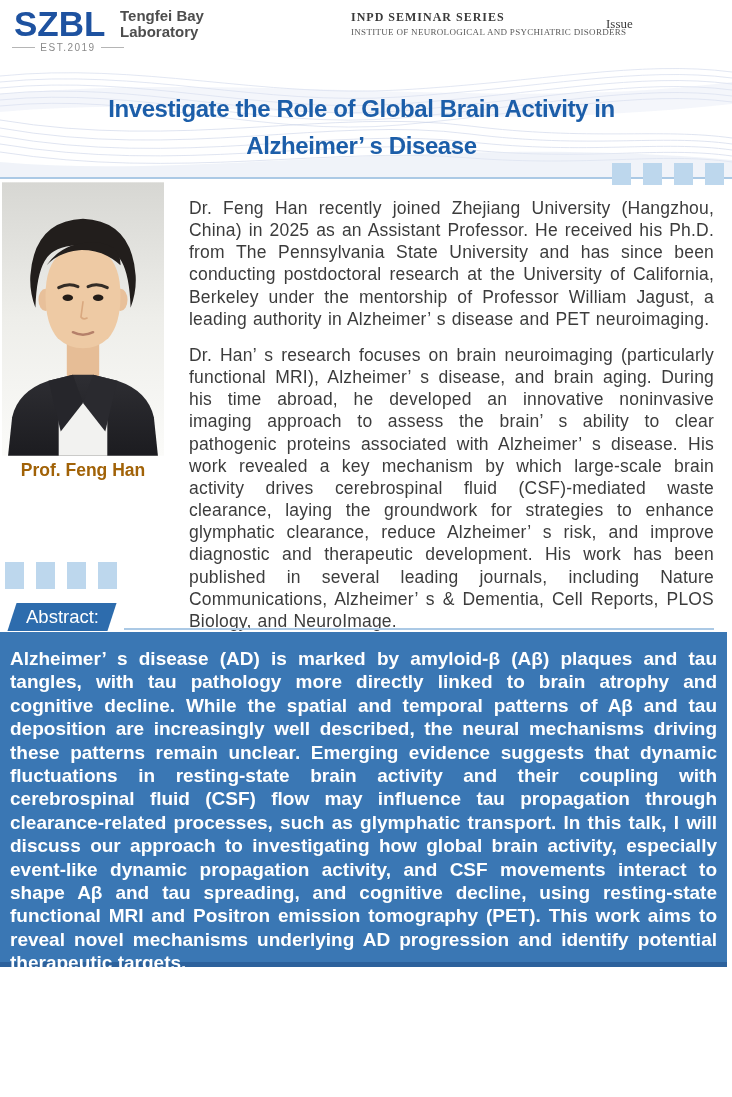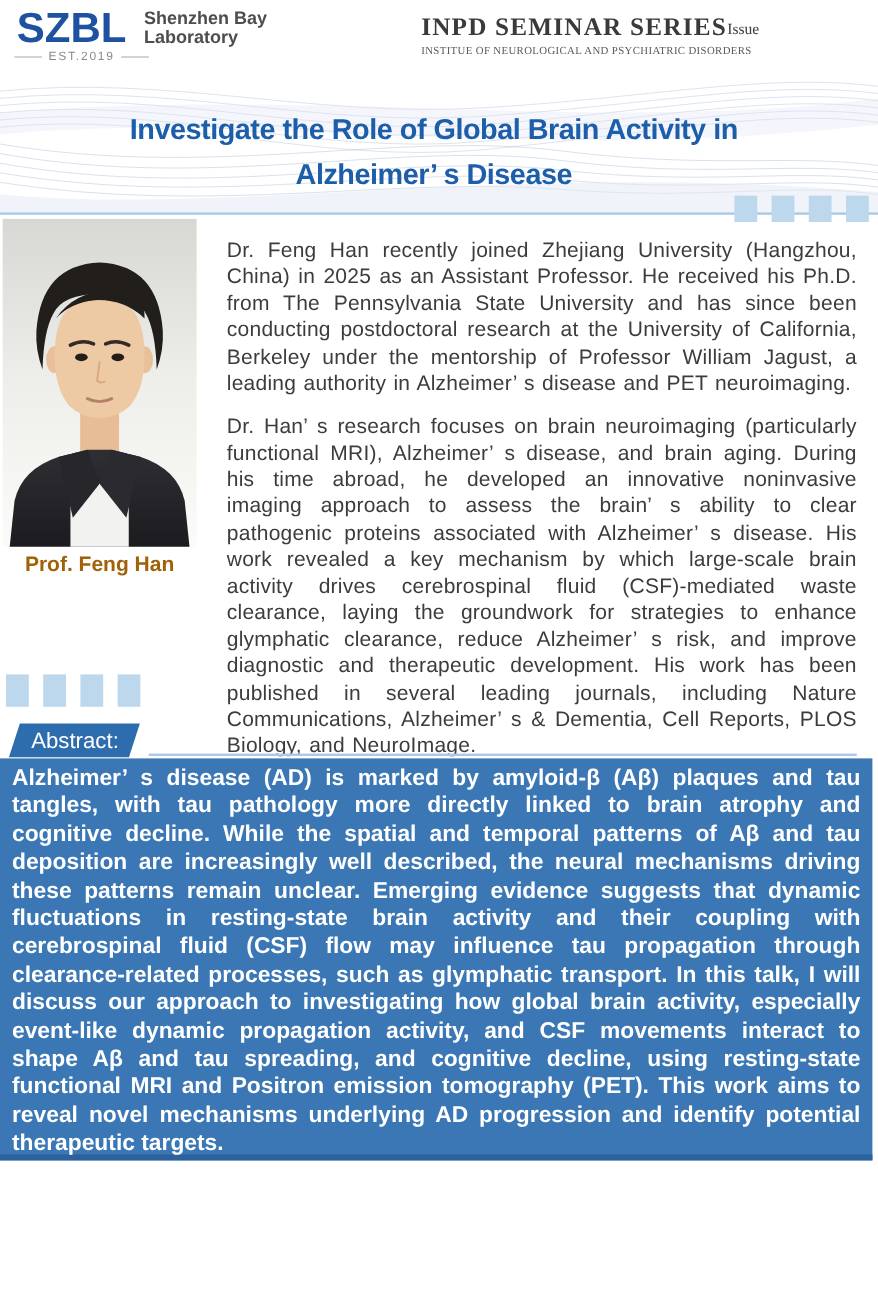--- a/index.html
+++ b/index.html
@@ -9,21 +9,21 @@
   
   .logo-acronym{position:absolute;left:14px;top:4px;font-size:35px;font-weight:800;
                 letter-spacing:0px;color:#1e52a0;font-family:"Liberation Sans",sans-serif;}
   .logo-name{position:absolute;left:120px;top:8px;font-size:15px;font-weight:700;
              color:#4d4d4d;line-height:16px;}
   .logo-est{position:absolute;left:12px;top:42px;width:112px;display:flex;align-items:center;
             gap:5px;color:#8a8a8a;font-size:10px;letter-spacing:1.5px;}
   .logo-est .rule{flex:1;height:1px;background:#b5b5b5;}
 
   .series{position:absolute;left:351px;top:10px;width:260px;}
-  .series-title{font-family:"Liberation Serif",serif;font-size:21px;font-weight:700;
+  .series-title{font-family:"Liberation Serif",serif;font-size:12px;font-weight:700;
                 letter-spacing:1px;color:#3a3a3a;white-space:nowrap;}
   .series-subtitle{font-family:"Liberation Serif",serif;font-size:9px;letter-spacing:0.3px;
                    color:#5a5a5a;margin-top:2px;white-space:nowrap;}
   .issue{position:absolute;left:606px;top:16px;font-family:"Liberation Serif",serif;
          font-size:13px;color:#3b3b3b;}
 
   
   .wave-svg{position:absolute;left:0;top:42px;width:732px;height:136px;z-index:0;}
   .banner-title{position:absolute;left:0;top:74px;width:723px;text-align:center;z-index:3;
                 font-size:24px;font-weight:700;letter-spacing:-0.4px;line-height:37px;
@@ -48,35 +48,35 @@
   .bio p{margin:14px;}
 
   
   .abstract-label{position:absolute;left:12px;top:603px;width:100px;height:28px;
                   background:#2d6cad;transform:skewX(-18deg);z-index:2;
                   display:flex;align-items:center;justify-content:center;}
   .abstract-label span{transform:skewX(18deg);color:#ffffff;font-size:18.5px;font-weight:500;}
   .abstract-rule{position:absolute;left:124px;top:628px;width:590px;height:2px;background:#abc9e5;}
   .abstract-box{position:absolute;left:0;top:632px;width:727px;height:335px;
                 background:#3a77b4;border-bottom:5px solid #2c619c;box-sizing:border-box;}
-  .abstract-text{padding:5px 10px 0 10px;color:#ffffff;font-size:19px;font-weight:700;
+  .abstract-text{padding:15px 10px 0 10px;color:#ffffff;font-size:19px;font-weight:700;
                  line-height:23.4px;text-align:justify;}
 
   
   .details{position:absolute;left:18px;top:974px;font-family:"Liberation Serif",serif;
            font-size:19.5px;font-weight:700;color:#1656a7;line-height:23.2px;}
 </style>
 </head>
 <body>
 
 <div class="page">
 
   <div class="logo-acronym">SZBL</div>
   <div class="logo-name">
-    <div>Shenzhen Bay</div>
+    <div>Tengfei Bay</div>
     <div>Laboratory</div>
   </div>
   <div class="logo-est">
     <span class="rule"></span>
     <span>EST.2019</span>
     <span class="rule"></span>
   </div>
 
   <div class="series">
     <div class="series-title">INPD SEMINAR SERIES</div>

